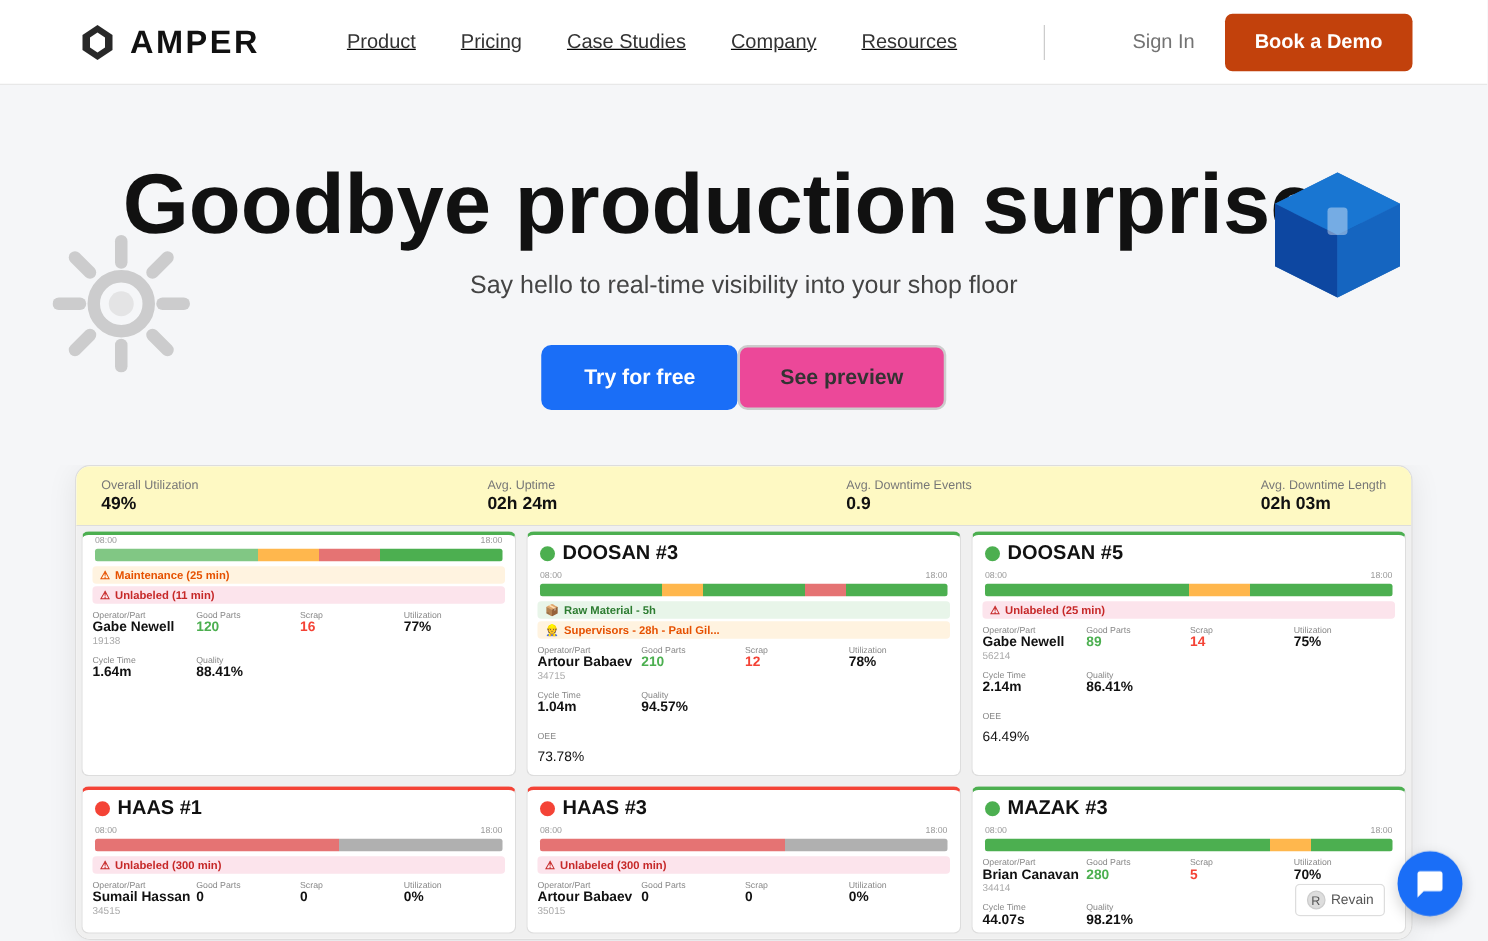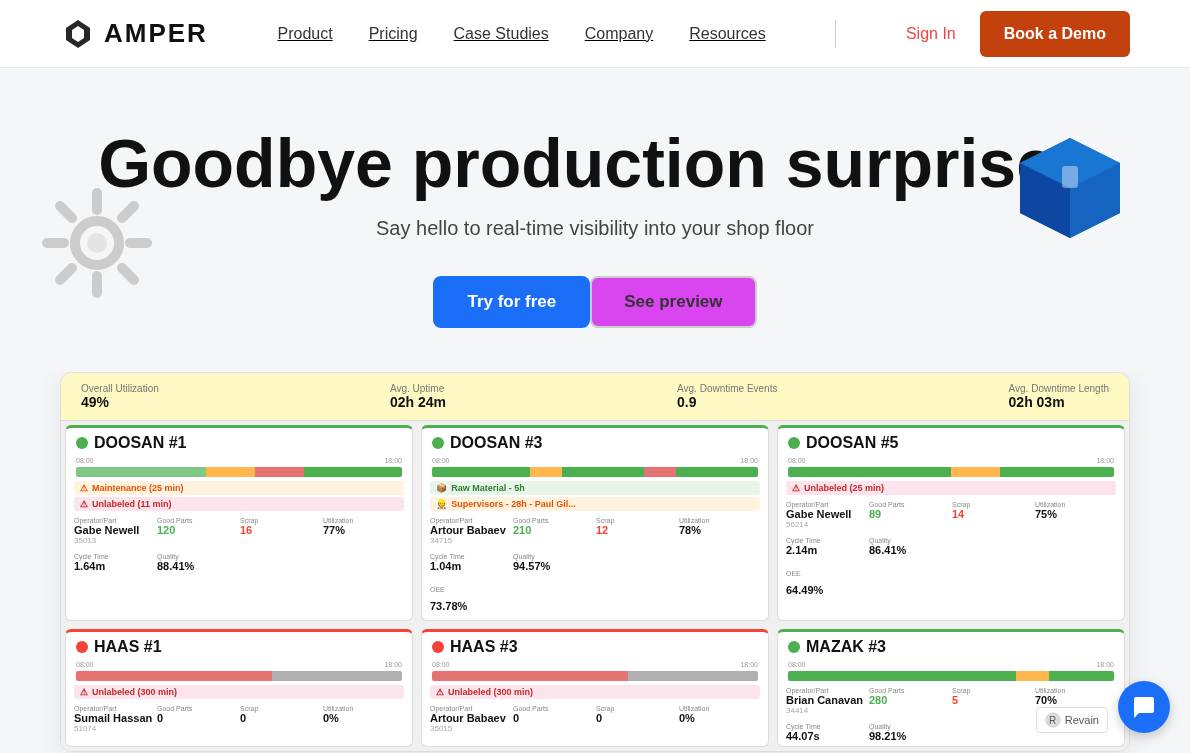--- a/index.html
+++ b/index.html
@@ -47,21 +47,21 @@
       height: 28px;
       background: #ccc;
     }
     .nav-actions {
       display: flex;
       align-items: center;
       gap: 24px;
     }
     .sign-in-link {
       text-decoration: none;
-      color: #ef4444;
+      color: #737373;
       font-size: 16px;
       font-weight: 500;
     }
     .book-demo-btn {
       background: #c2410c;
       color: #fff;
       border: none;
       padding: 14px 24px;
       border-radius: 6px;
       font-size: 16px;
@@ -99,21 +99,21 @@
       background: #1a6ef7;
       color: #fff;
       border: none;
       padding: 16px 34px;
       border-radius: 8px;
       font-size: 17px;
       font-weight: 600;
       cursor: pointer;
     }
     .see-preview-btn {
-      background: #d946ef;
+      background: #ec4899;
       color: #333;
       border: 2px solid #ccc;
       padding: 14px 32px;
       border-radius: 8px;
       font-size: 17px;
       font-weight: 600;
       cursor: pointer;
     }
 
     
@@ -277,21 +277,21 @@
     .stat-value.green { color: #4caf50; }
 
     .stat-sub {
       font-size: 8px;
       color: #aaa;
     }
     .oee-row {
       padding: 2px 8px 6px 8px;
     }
     .oee-label { font-size: 7px; color: #888; }
-    .oee-value { font-size: 11px; font-weight: 700; color: #111; }
+    .oee-value { font-size: 11px; font-weight: 400; color: #111; }
 
     
     .chat-widget {
       position: fixed;
       bottom: 20px;
       right: 20px;
       width: 52px;
       height: 52px;
       background: #1a6ef7;
       border-radius: 50%;
@@ -397,38 +397,34 @@
     </div>
     <div class="kpi-item">
       <span class="kpi-label">Avg. Downtime Length</span>
       <span class="kpi-value">02h 03m</span>
     </div>
   </div>
 
   <div class="machine-grid">
 
     <div class="machine-card green-accent">
-      <div class="machine-header">
-        <div class="machine-dot dot-green"></div>
-        <span class="machine-name">DOOSAN #1</span>
-      </div>
       <div class="timeline-labels">
           <span>08:00</span>
           <span>18:00</span>
         </div>
       <div class="timeline-bar"></div>
       <div class="alert-row">
         <span class="alert-badge alert-maintenance">⚠ <span>Maintenance (25 min)</span></span>
         <span class="alert-badge alert-unlabeled">⚠ <span>Unlabeled (11 min)</span></span>
       </div>
       <div class="machine-stats">
         <div class="stat-group">
             <span class="stat-label">Operator/Part</span>
             <span class="stat-value">Gabe Newell</span>
-            <span class="stat-sub">35013</span>
+            <span class="stat-sub">19138</span>
           </div>
         <div class="stat-group">
             <span class="stat-label">Good Parts</span>
             <span class="stat-value green">120</span>
           </div>
         <div class="stat-group">
             <span class="stat-label">Scrap</span>
             <span class="stat-value red">16</span>
           </div>
         <div class="stat-group">
@@ -555,21 +551,21 @@
           <span>18:00</span>
         </div>
       <div class="timeline-bar-red"></div>
       <div class="alert-row">
         <span class="alert-badge alert-unlabeled">⚠ <span>Unlabeled (300 min)</span></span>
       </div>
       <div class="machine-stats">
         <div class="stat-group">
             <span class="stat-label">Operator/Part</span>
             <span class="stat-value">Sumail Hassan</span>
-            <span class="stat-sub">51074</span>
+            <span class="stat-sub">34515</span>
           </div>
         <div class="stat-group">
             <span class="stat-label">Good Parts</span>
             <span class="stat-value">0</span>
           </div>
         <div class="stat-group">
             <span class="stat-label">Scrap</span>
             <span class="stat-value">0</span>
           </div>
         <div class="stat-group">

